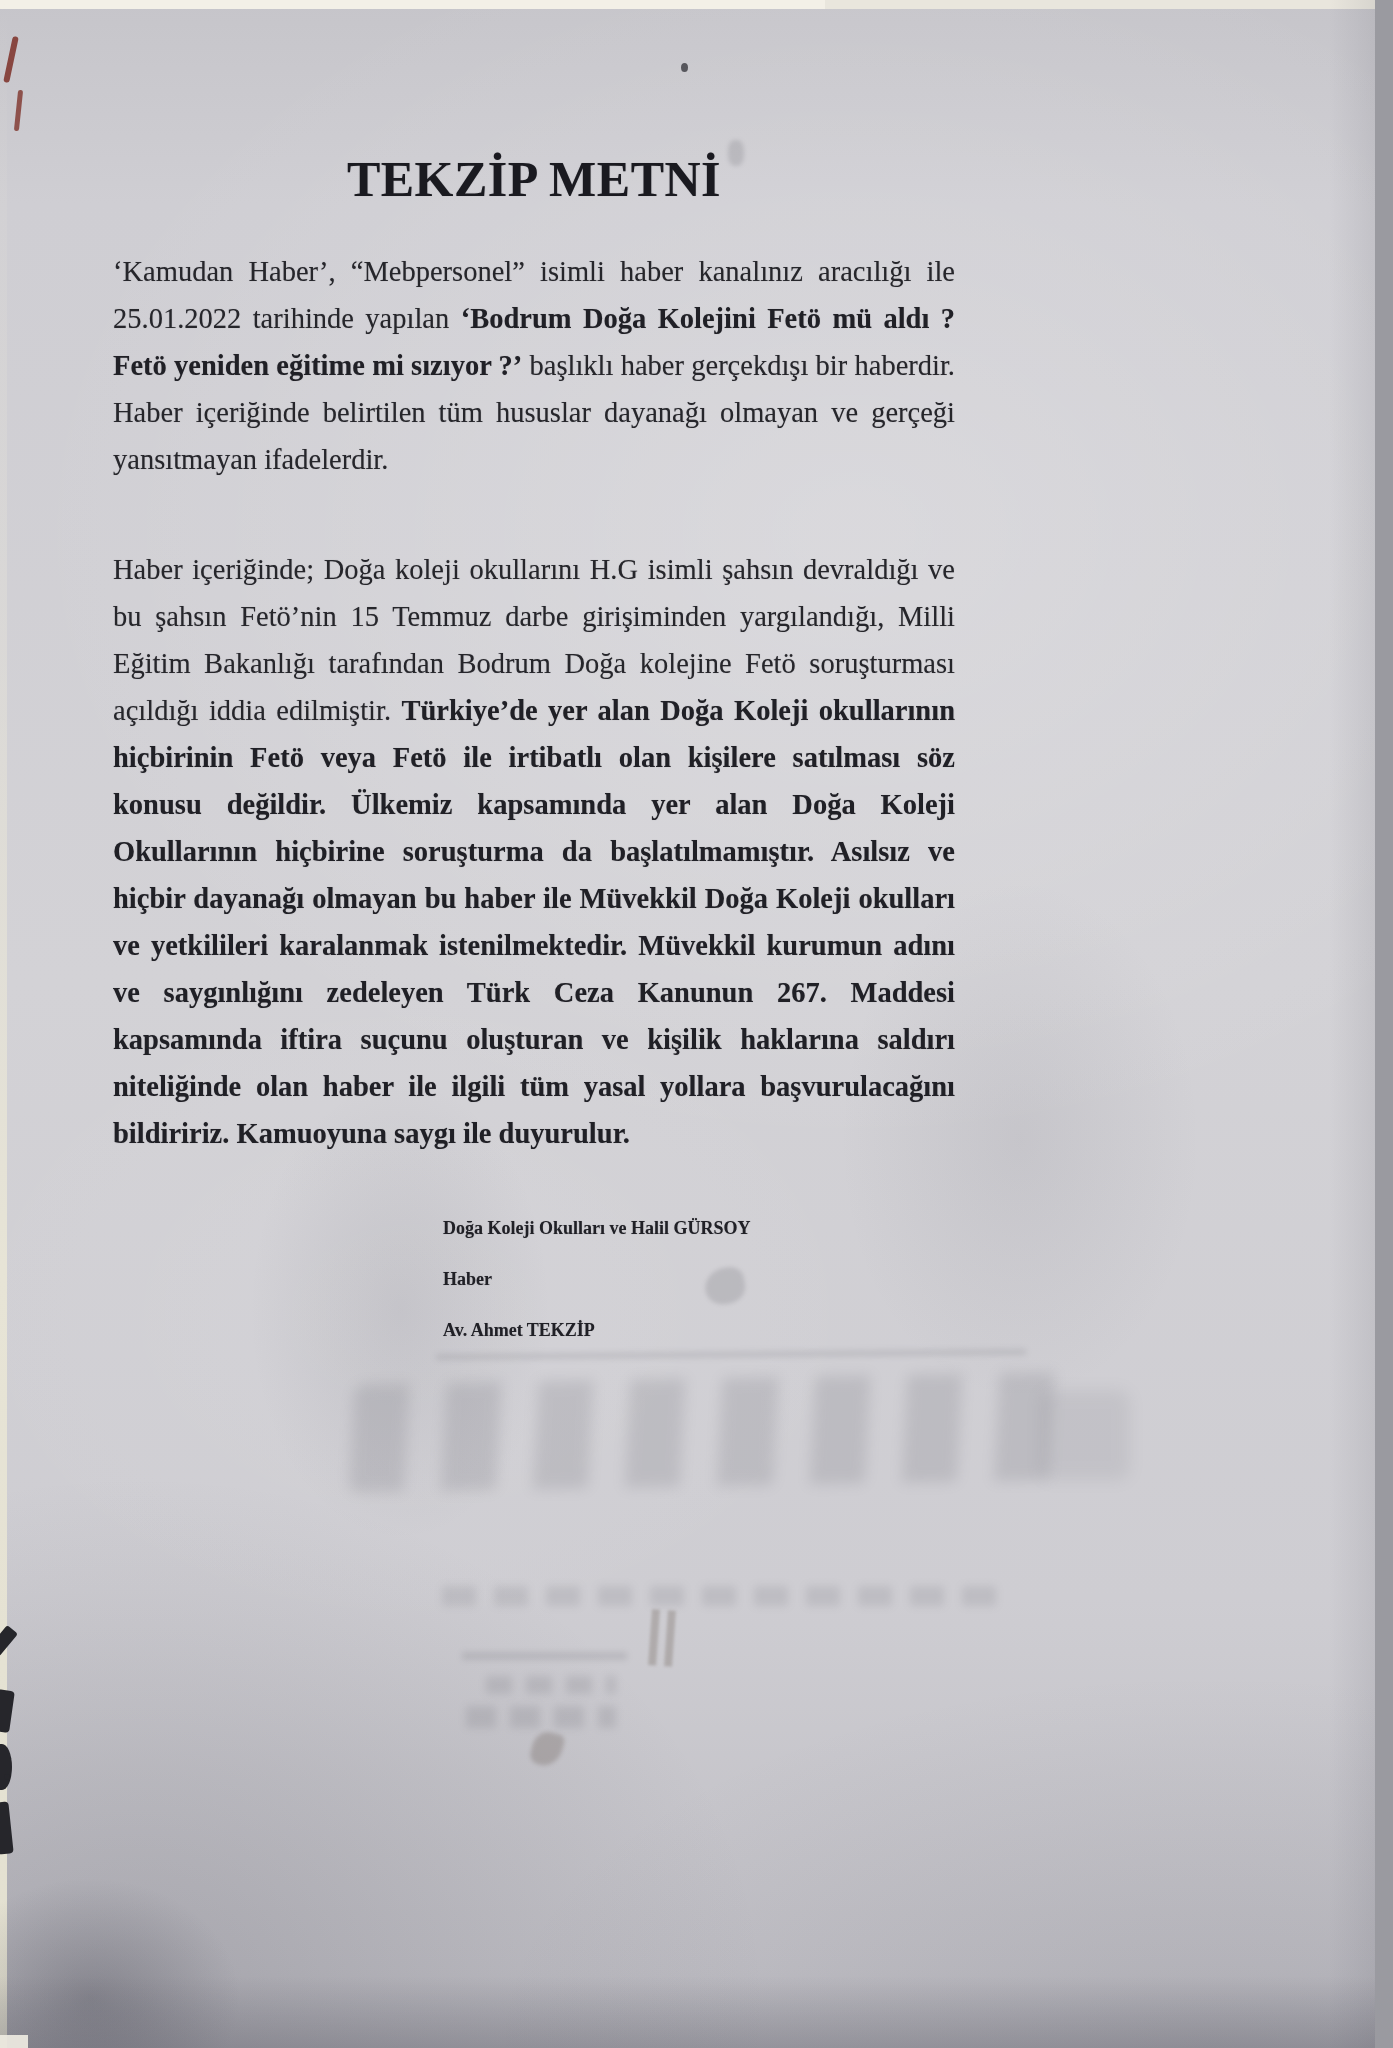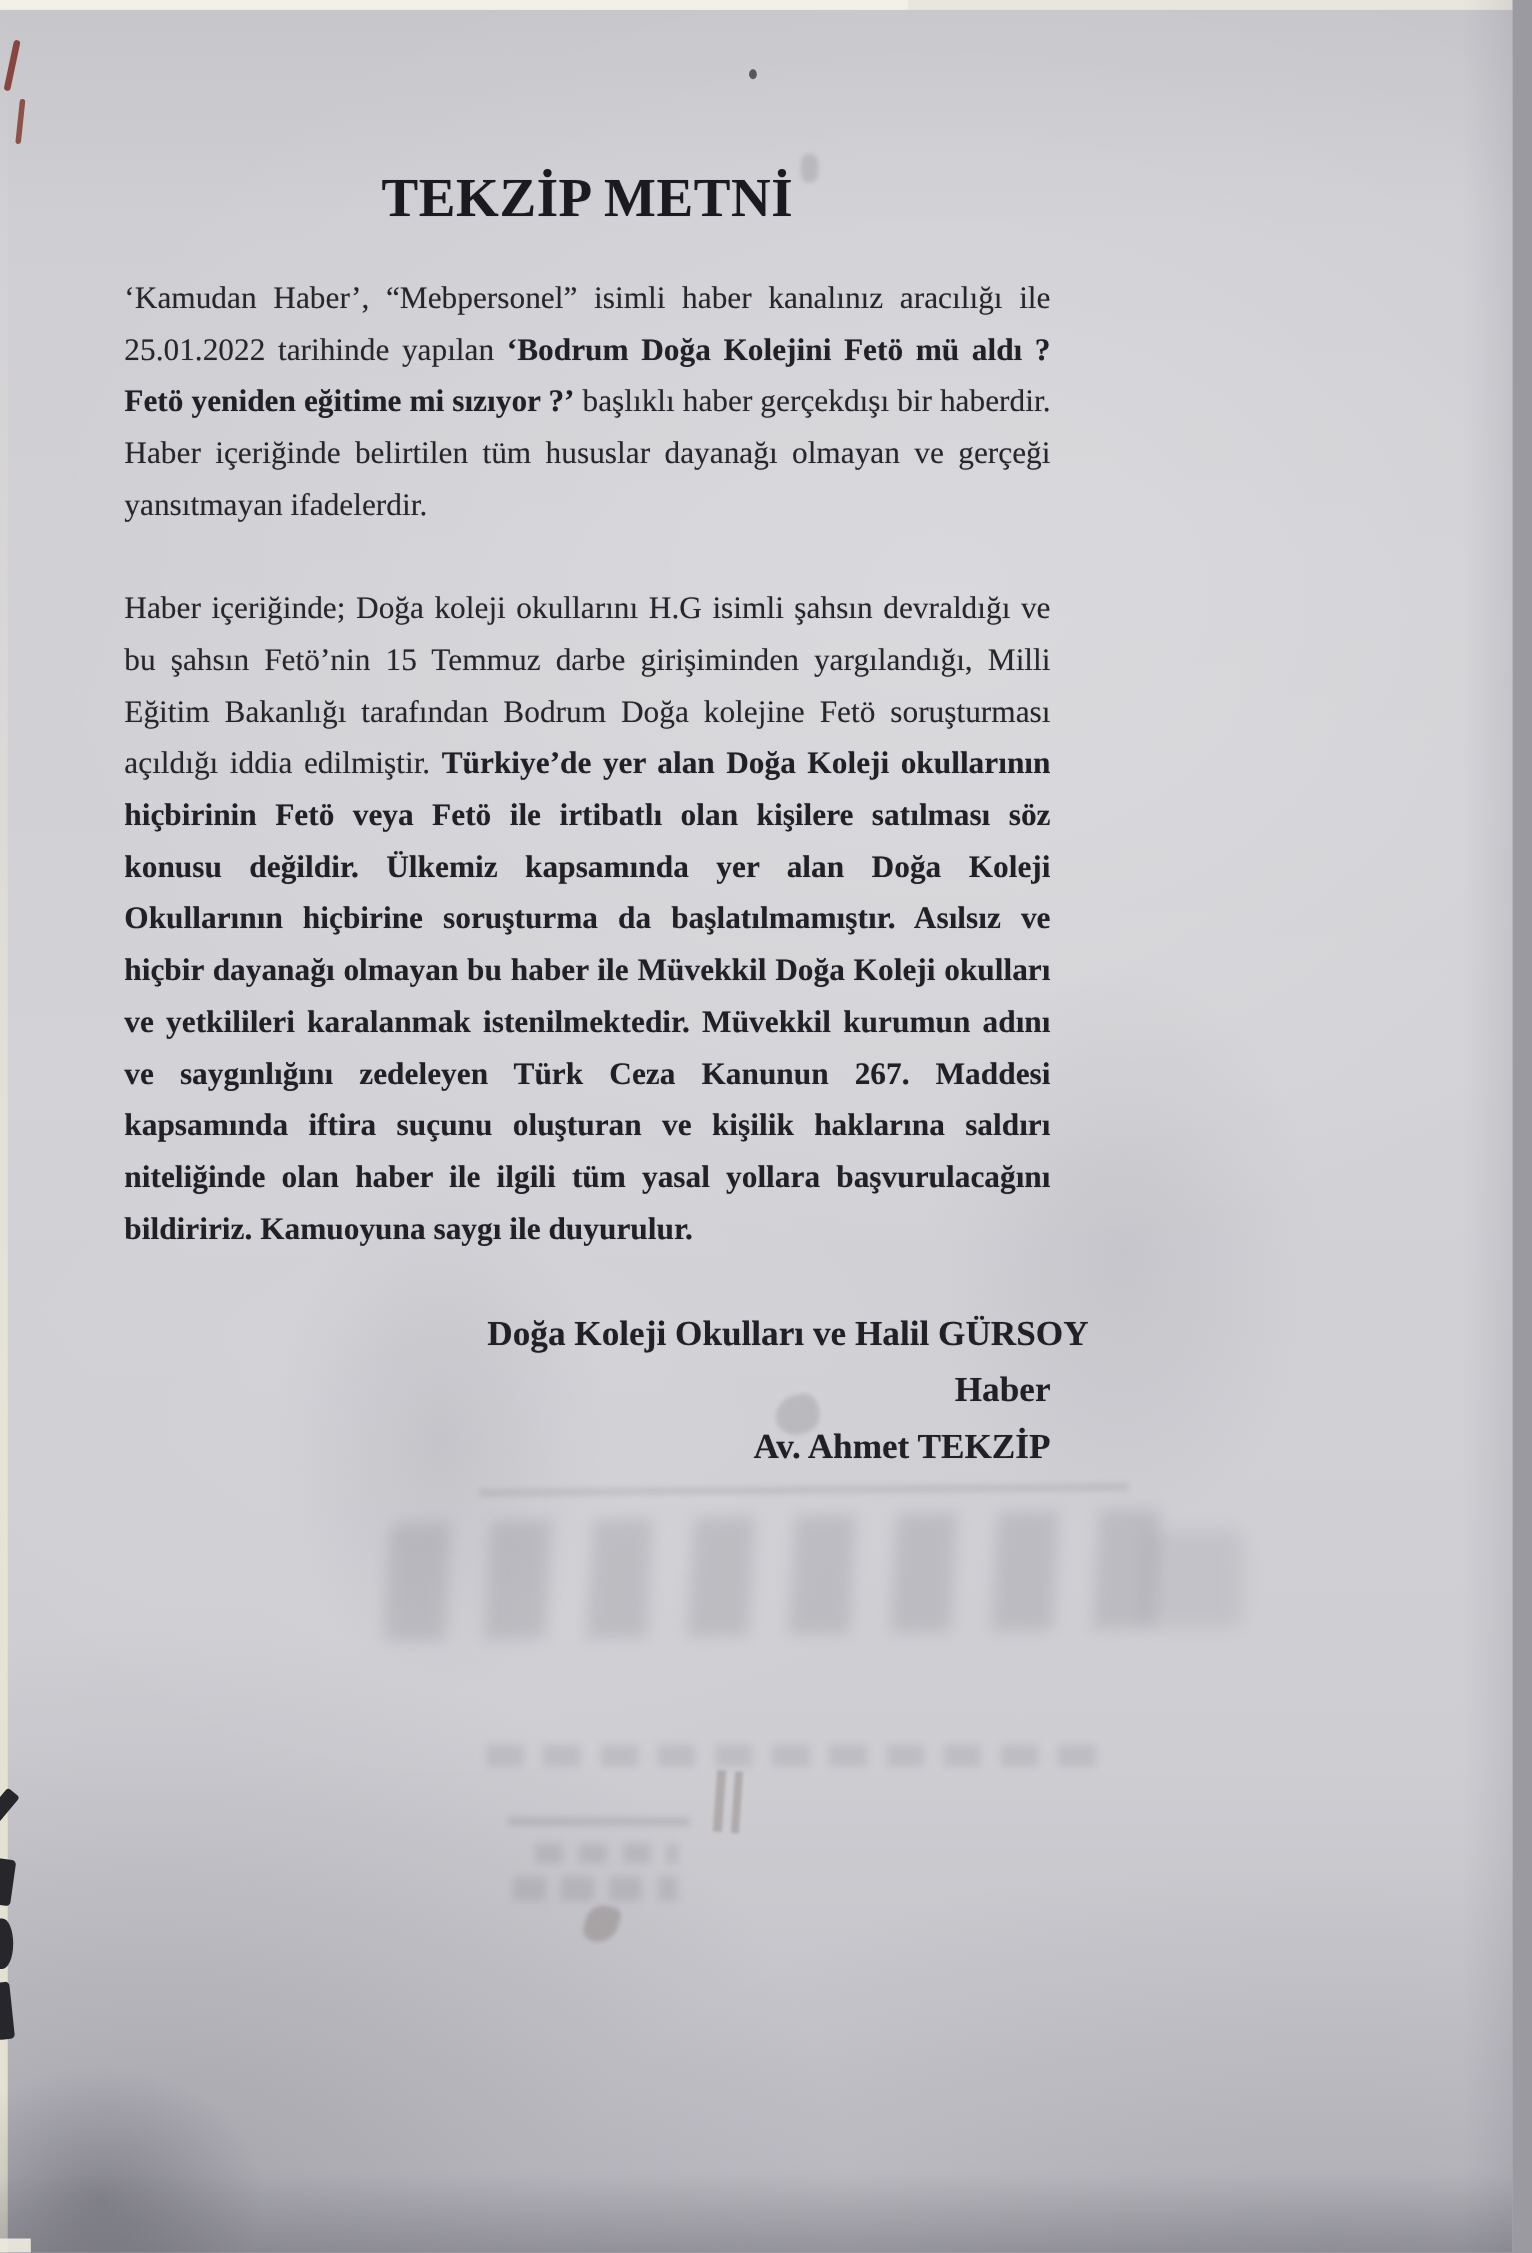--- a/index.html
+++ b/index.html
@@ -58,24 +58,24 @@
   .bleed-sig{left:705px;top:1268px;width:40px;height:36px;filter:blur(2px);opacity:.22;background:#6a6a70;
     border-radius:60% 40% 50% 50%;transform:rotate(-10deg);}
   .bleed-title{left:728px;top:140px;width:16px;height:26px;filter:blur(2px);opacity:.20;background:#606068;border-radius:40%;}
   .ink-dot{position:absolute;left:681px;top:63px;width:7px;height:9px;border-radius:50%;background:#3a3a40;opacity:.8;}
 
   
   .content{position:absolute;left:113px;top:150px;width:842px;color:#26262b;
     text-shadow:0 0 1px rgba(40,40,45,.30);}
   .title{margin:0 0 40px 0;text-align:center;font-size:50px;font-weight:bold;color:#1a1a20;letter-spacing:.5px;}
   .para{margin:0;font-size:28.5px;line-height:47px;text-align:justify;hyphens:none;}
-  .para + .para{margin-top:47px;}
+  .para + .para{margin-top:63px;}
   .para .b{font-weight:bold;color:#202026;}
-  .signature{margin:46px 0 0 auto;width:512px;text-align:right;font-weight:bold;
-    font-size:32px;line-height:51px;color:#202026;font-family:Liberation Serif, serif;}
+  .signature{margin:46px 0 0 auto;width:512px;text-align:left;font-weight:bold;
+    font-size:18px;line-height:51px;color:#202026;font-family:Liberation Serif, serif;}
   .sig1{white-space:nowrap;}
 </style>
 </head>
 <body>
 
 <div class="scan">
 
   <div class="top-strip"></div>
   <div class="left-strip"></div>
   <div class="right-shade"></div>

